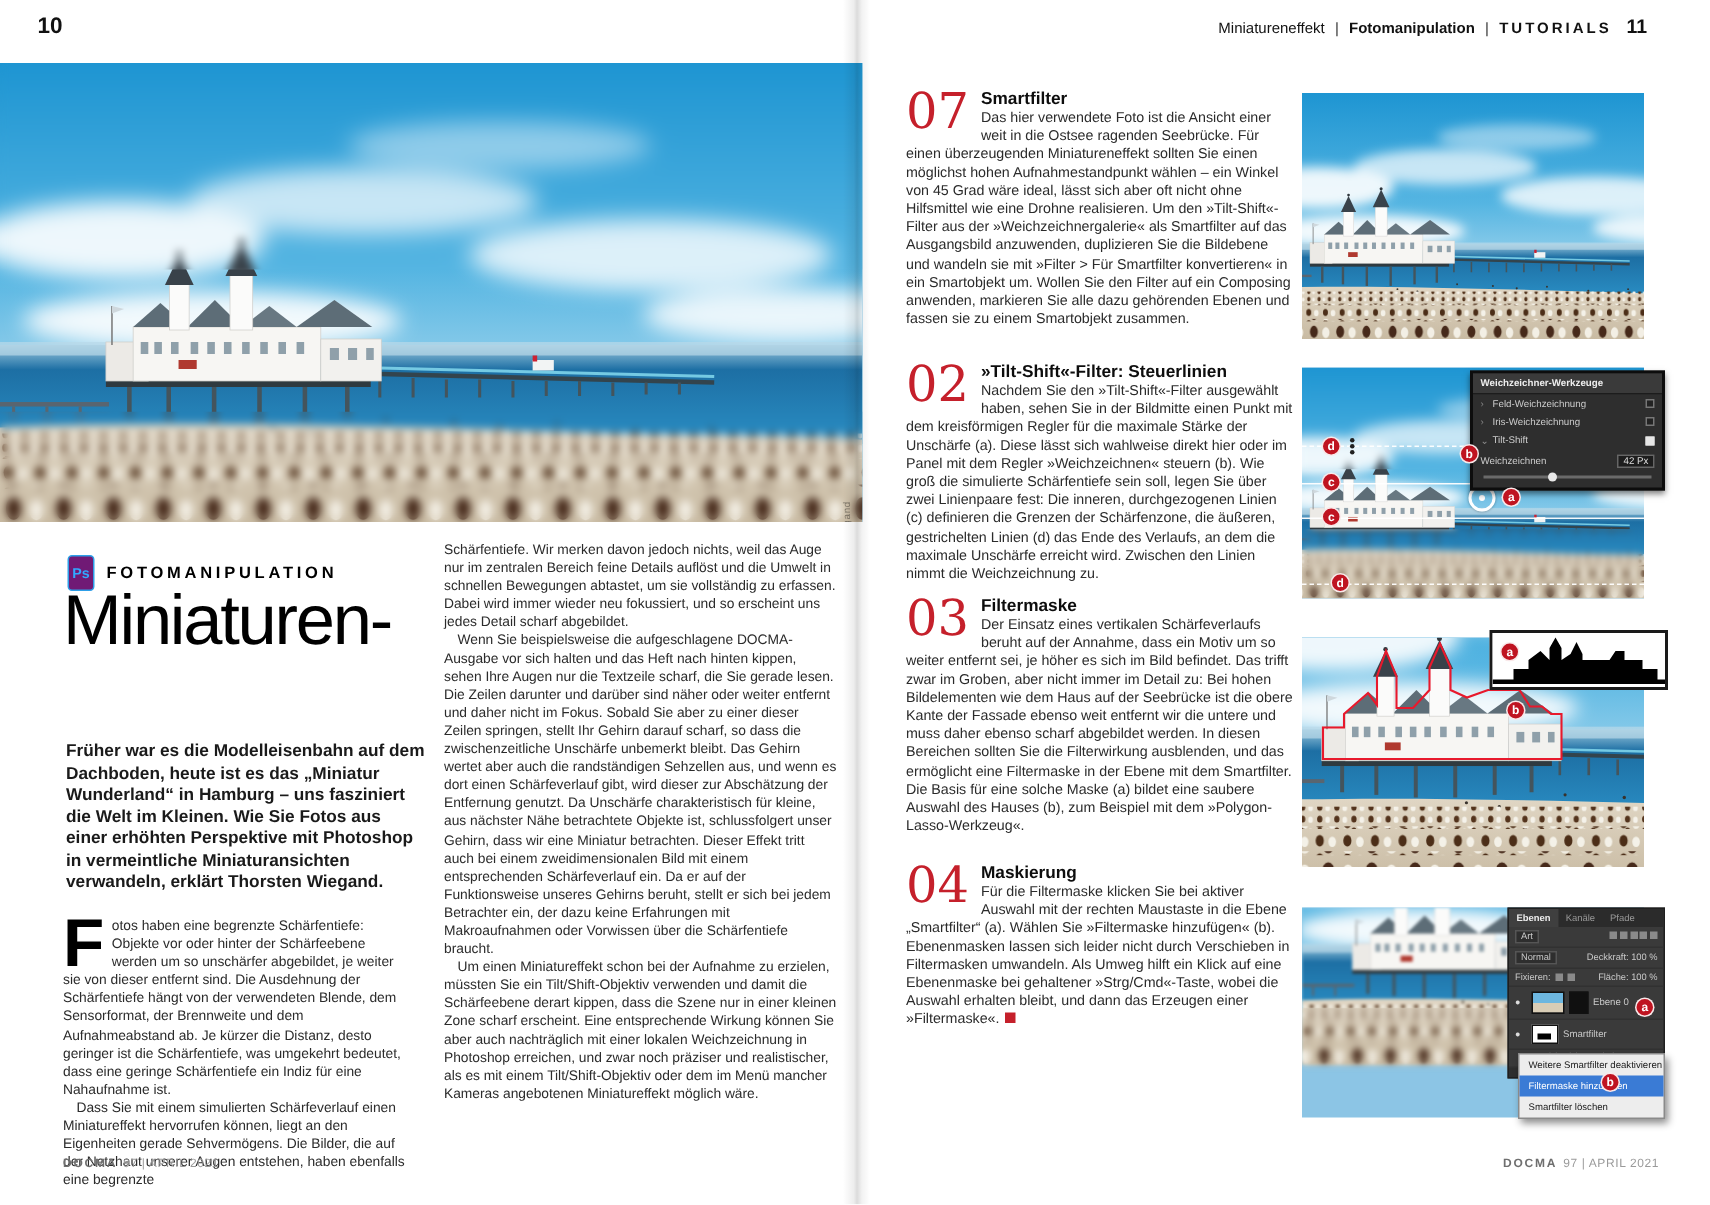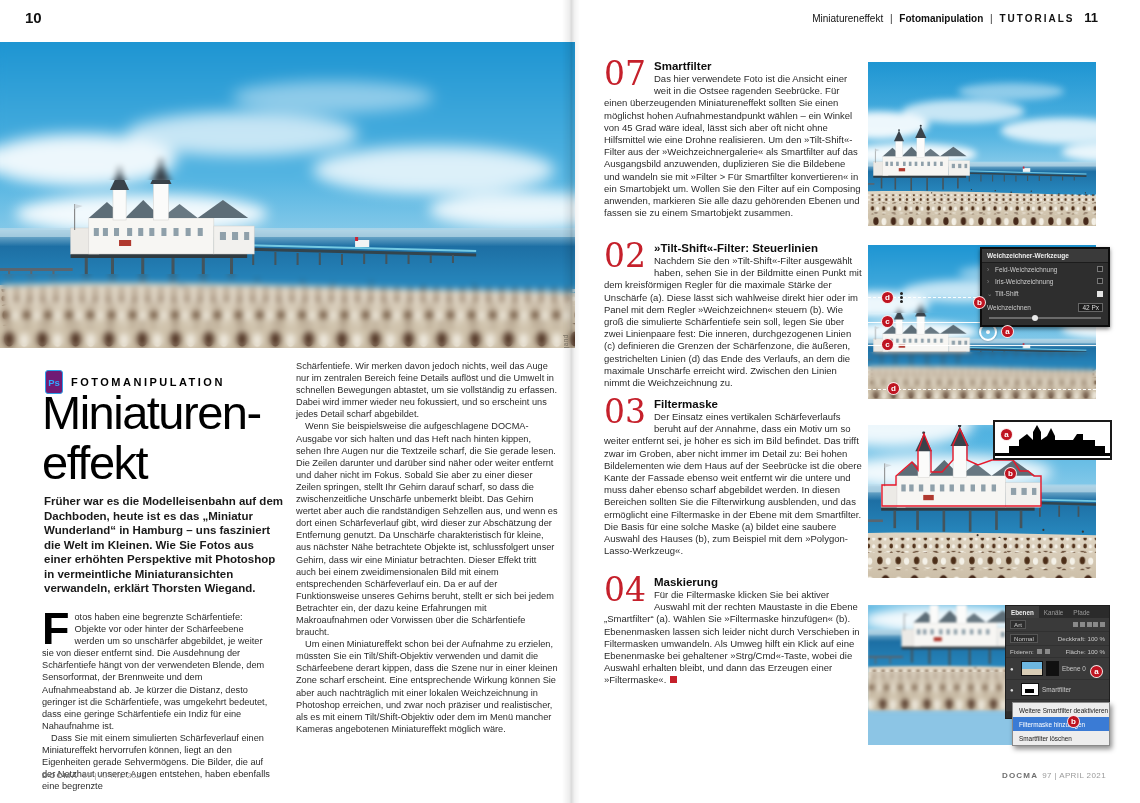--- a/index.html
+++ b/index.html
@@ -263,21 +263,20 @@
     <div class="credit">Foto: Thorsten Wiegand</div>
   </div>
 
   <div class="kicker">
     <span class="ps-badge">Ps</span>
     <span class="kicker-label">FOTOMANIPULATION</span>
   </div>
 
   <h1 class="title">
     <span>Miniaturen-</span><br>
-    <span>effekt</span>
   </h1>
 
   <p class="intro">
     <span>Früher war es die Modelleisenbahn auf dem Dachboden, heute ist es das „Miniatur Wunderland“ in Hamburg – uns fasziniert die Welt im Kleinen. Wie Sie Fotos aus einer erhöhten Perspektive mit Photoshop in vermeintliche Miniaturansichten verwandeln, erklärt </span><b>Thorsten Wiegand</b><span>.</span>
   </p>
 
   <div class="bodycol col1">
     <p><span class="dropcap">F</span><span>otos haben eine begrenzte Schärfentiefe: Objekte vor oder hinter der Schärfeebene werden um so unschärfer abgebildet, je weiter sie von dieser entfernt sind. Die Ausdehnung der Schärfentiefe hängt von der verwendeten Blende, dem Sensorformat, der Brennweite und dem Aufnahmeabstand ab. Je kürzer die Distanz, desto geringer ist die Schärfentiefe, was umgekehrt bedeutet, dass eine geringe Schärfentiefe ein Indiz für eine Nahaufnahme ist.</span></p>
     <p class="ind">Dass Sie mit einem simulierten Schärfeverlauf einen Miniatureffekt hervorrufen können, liegt an den Eigenheiten gerade Sehvermögens. Die Bilder, die auf der Netzhaut unserer Augen entstehen, haben ebenfalls eine begrenzte</p>
   </div>

